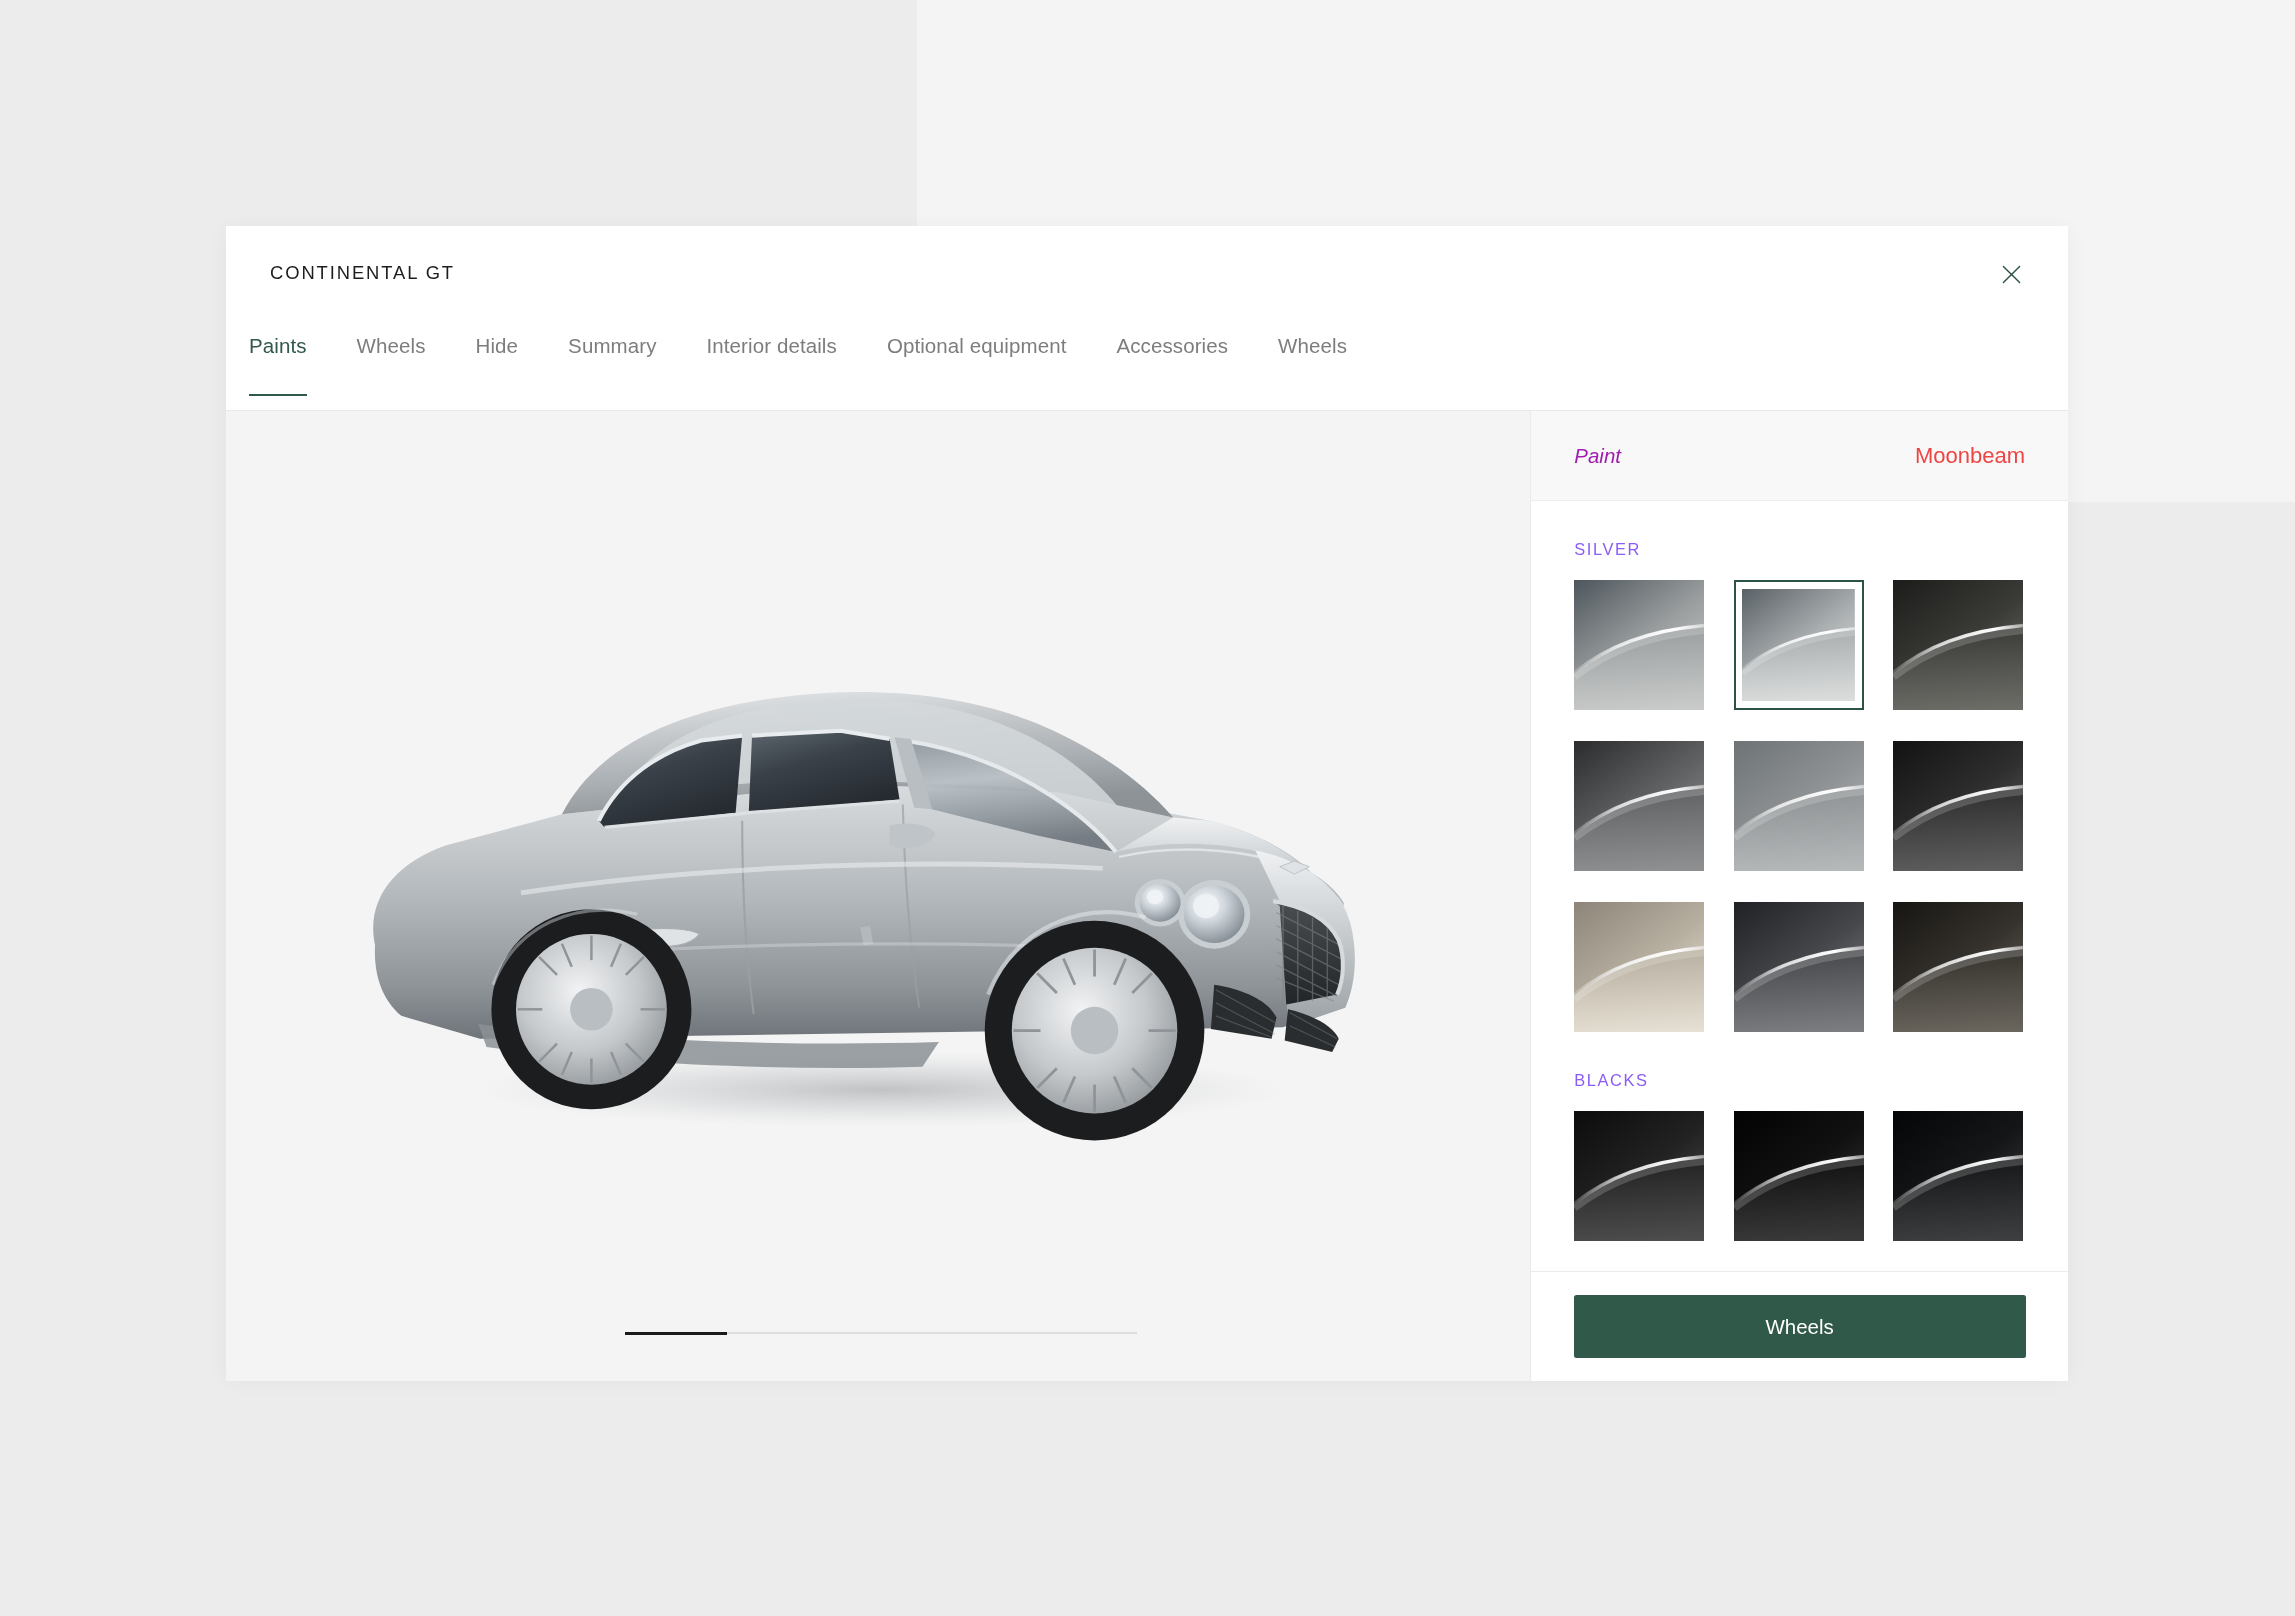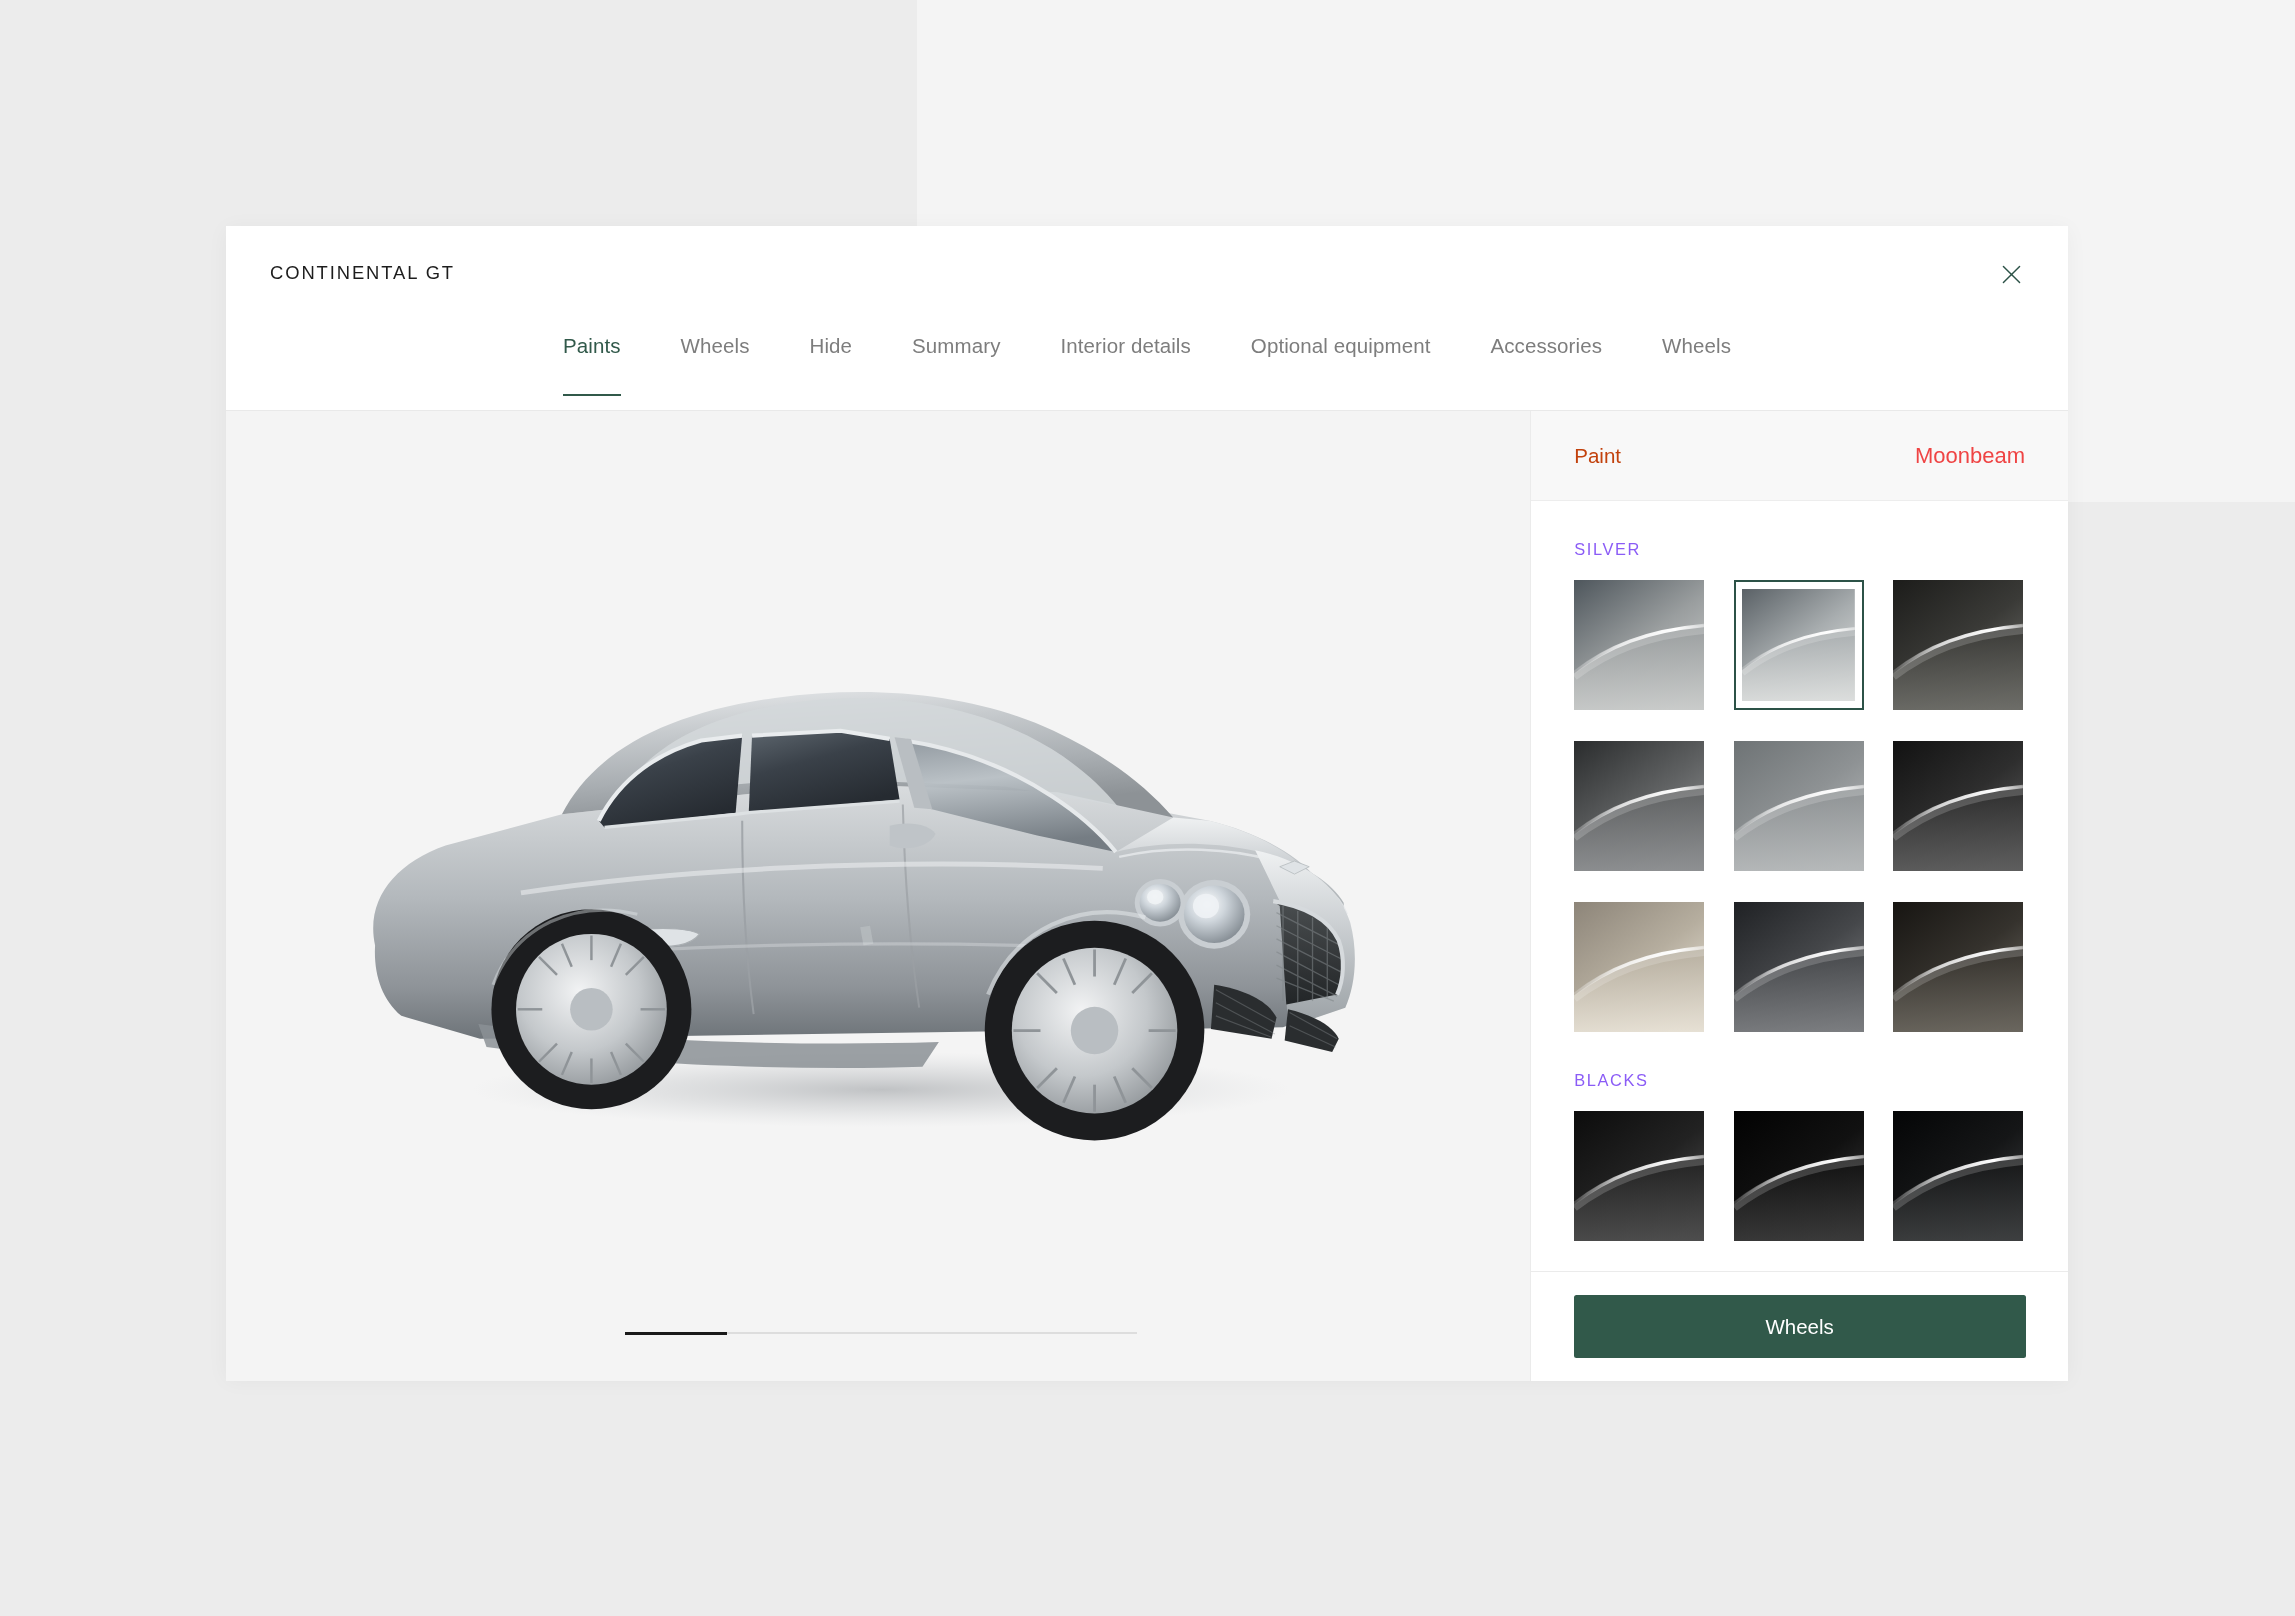--- a/index.html
+++ b/index.html
@@ -85,22 +85,21 @@
   }
   #close-button svg { display: block; }
 
   
   #tabbar {
     position: relative;
     height: 92px;
     border-bottom: 0.8px solid #e9e9e9;
     display: flex;
     align-items: flex-start;
-    justify-content: center;
-    gap: 14px;
+    gap: 4px;
   }
   .tab {
     position: relative;
     padding: 16.4px 23px 0 23px;
     font-size: 20.5px;
     color: #7d7d7d;
     white-space: nowrap;
     cursor: pointer;
     letter-spacing: 0.1px;
   }
@@ -179,21 +178,22 @@
     border-bottom: 0.8px solid #ededed;
     display: flex;
     align-items: center;
     justify-content: space-between;
     padding: 0 43px;
     box-sizing: border-box;
     flex: 0 0 auto;
   }
   #paint-summary-label {
     font-size: 20.5px;
-    color: #c2410c;
+    color: #a21caf;
+    font-style: italic;
   }
   #paint-summary-value {
     font-size: 22px;
     color: #ef4444;
   }
 
   #paint-scroll {
     flex: 1 1 auto;
     overflow: hidden;
     padding: 0 43px;

